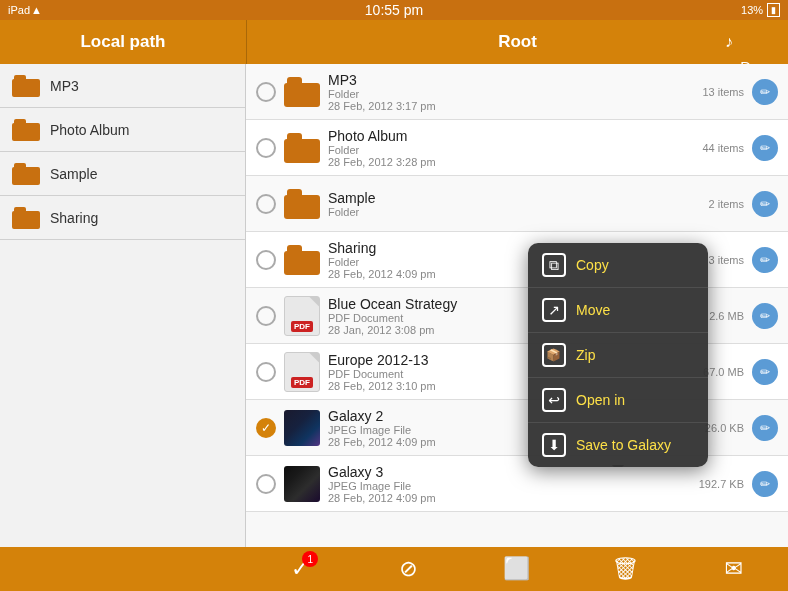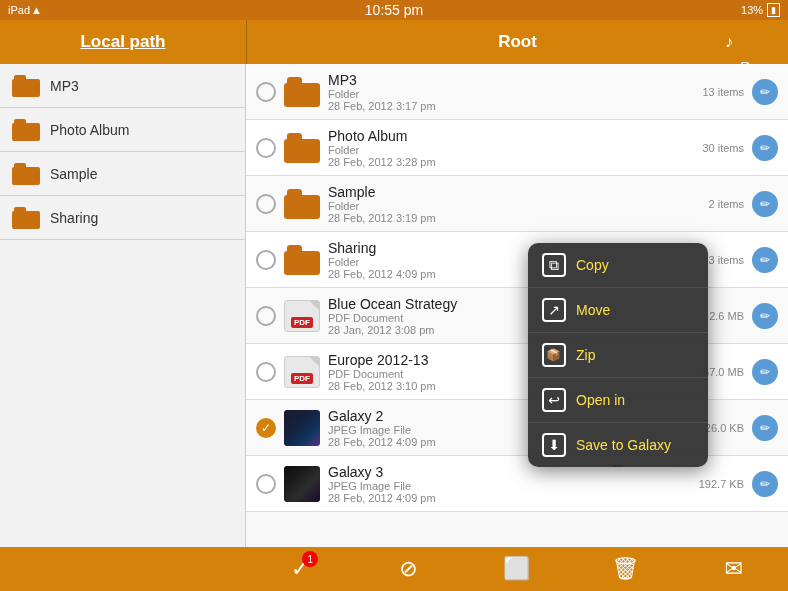--- a/index.html
+++ b/index.html
@@ -26,21 +26,20 @@
       display: flex;
       align-items: center;
       position: relative;
     }
     .header-left {
       width: 246px;
       text-align: center;
       color: white;
       font-size: 17px;
       font-weight: 600;
-      text-decoration: underline;
     }
     .header-right {
       flex: 1;
       display: flex;
       align-items: center;
       justify-content: center;
       color: white;
       font-size: 17px;
       font-weight: 600;
       position: relative;
@@ -176,21 +175,21 @@
       top: 0;
       left: 3px;
       width: 15px;
       height: 10px;
       background: #c87010;
       border-radius: 3px 3px 0 0;
     }
 
     .pdf-icon {
       width: 36px;
-      height: 32px;
+      height: 40px;
       flex-shrink: 0;
       background: #e8e8e8;
       border: 1px solid #ccc;
       border-radius: 3px;
       display: flex;
       flex-direction: column;
       align-items: center;
       justify-content: flex-end;
       padding-bottom: 3px;
       position: relative;
@@ -424,31 +423,30 @@
     </div>
 
     <div class="file-item">
       <div class="radio-btn"></div>
       <div class="folder-icon-lg"></div>
       <div class="file-info">
         <div class="file-name">Photo Album</div>
         <div class="file-type">Folder</div>
         <div class="file-date">28 Feb, 2012 3:28 pm</div>
       </div>
-      <div class="file-size">30 items</div>
+      <div class="file-size">44 items</div>
       <div class="edit-btn"></div>
     </div>
 
     <div class="file-item">
       <div class="radio-btn"></div>
       <div class="folder-icon-lg"></div>
       <div class="file-info">
         <div class="file-name">Sample</div>
         <div class="file-type">Folder</div>
-        <div class="file-date">28 Feb, 2012 3:19 pm</div>
       </div>
       <div class="file-size">2 items</div>
       <div class="edit-btn"></div>
     </div>
 
     <div class="file-item">
       <div class="radio-btn"></div>
       <div class="folder-icon-lg"></div>
       <div class="file-info">
         <div class="file-name">Sharing</div>

